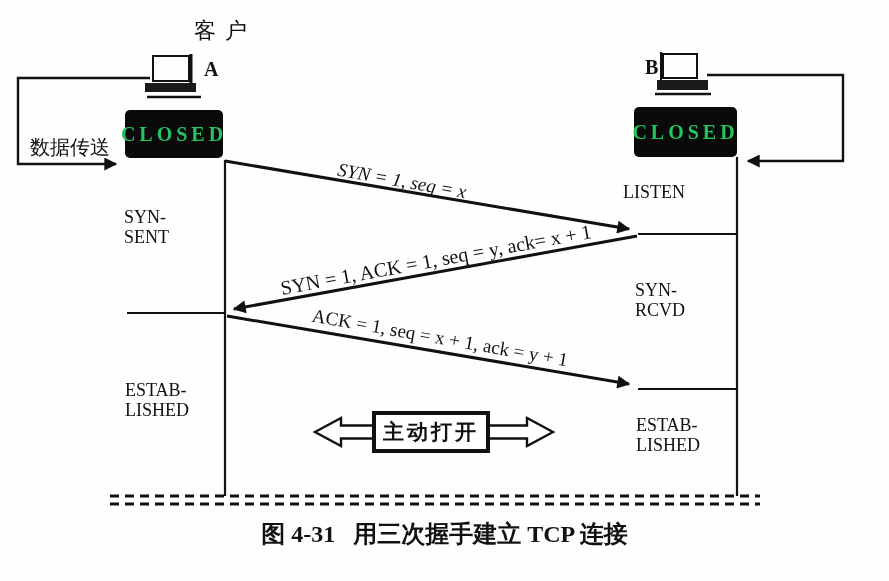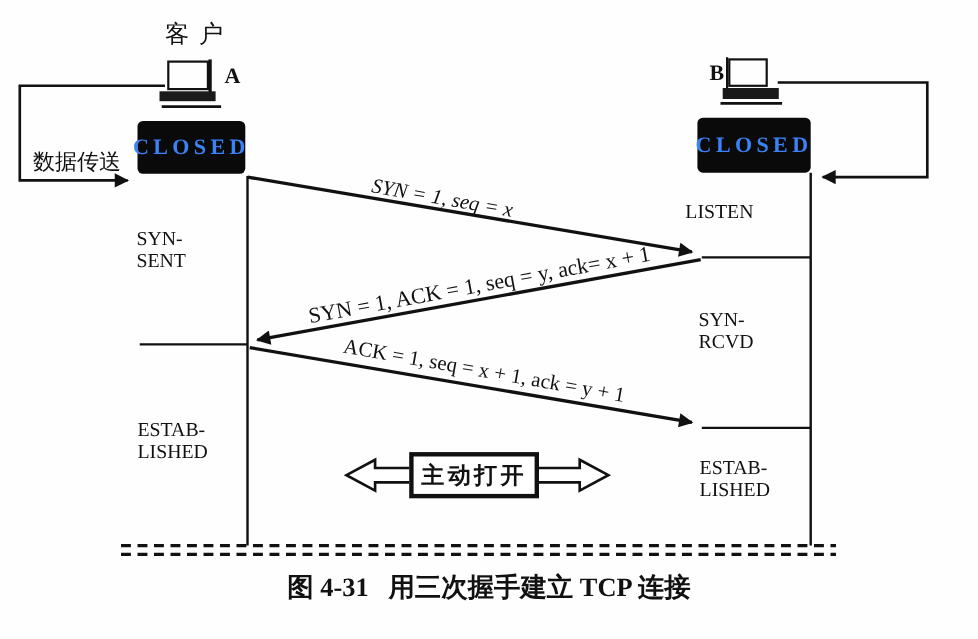--- a/index.html
+++ b/index.html
@@ -7,25 +7,25 @@
     position:relative;
     width:889px;height:581px;
     background:#fefefe;
     font-family:"Liberation Serif","DejaVu Serif",serif;
     color:#111;
     overflow:hidden;
   }
   #lines{position:absolute;left:0;top:0;width:889px;height:581px;}
   .abs{position:absolute;}
   .cn{font-family:"Liberation Serif","DejaVu Serif",serif;}
-  .host-title{font-size:22px;letter-spacing:9px;white-space:nowrap;}
+  .host-title{font-size:22px;letter-spacing:9px;white-space:nowrap;margin-left:44px;}
   .host-title.server{letter-spacing:18px;}
   .host-letter{font-size:20px;font-weight:bold;}
   .state-box{
-    background:#0a0a0a;color:#3b82f6;
+    background:#0a0a0a;color:#22c55e;
     display:flex;align-items:center;justify-content:center;
     font-size:20px;letter-spacing:4px;font-weight:600;
     border-radius:5px;
   }
   .state{
     font-size:18px;font-weight:normal;line-height:1.1;
     white-space:pre-line;text-align:left;
   }
   .open-label{font-size:20px;white-space:nowrap;}
   .msg-label{

